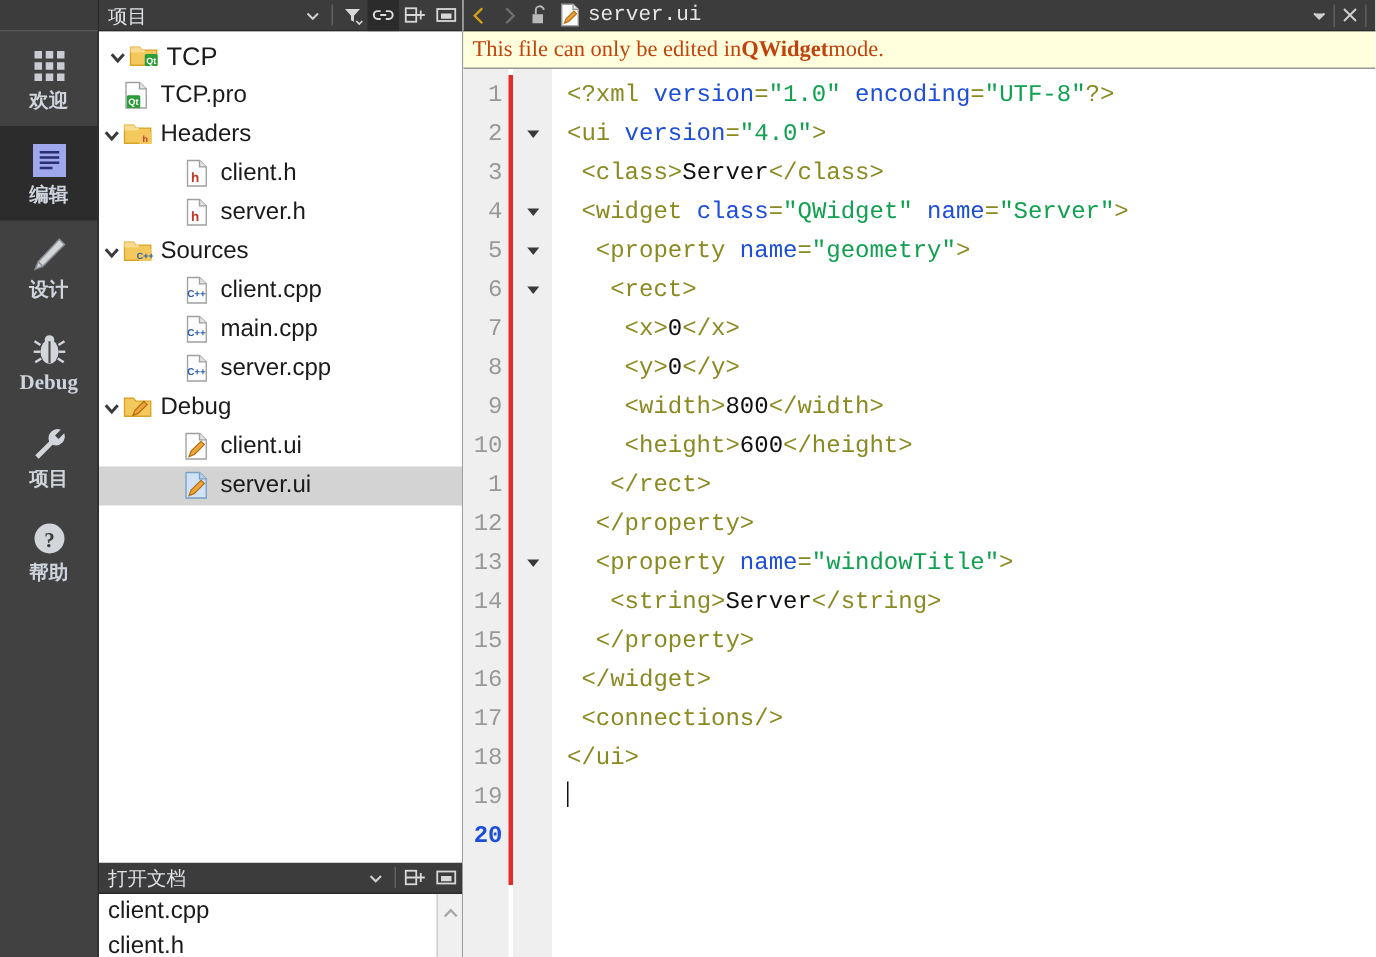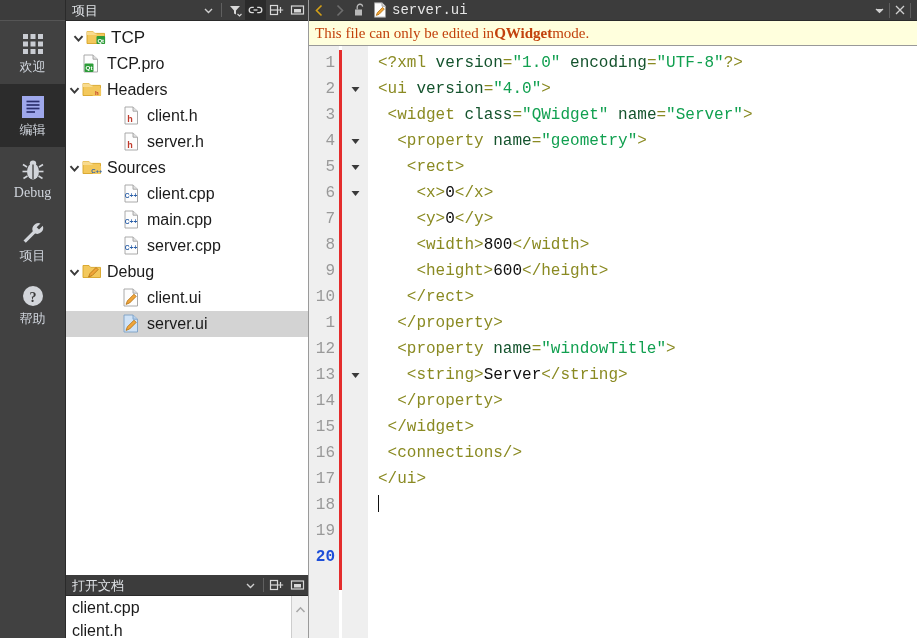--- a/index.html
+++ b/index.html
@@ -23,21 +23,21 @@
   .mode-spacer { height: 21px; background: #3c3c3c; border-bottom: 1px solid #555; }
   .mode-item {
     height: 63px; width: 65px;
     display: flex; flex-direction: column;
     align-items: center; justify-content: center;
     gap: 3px;
     color: #c8ccd4;
     cursor: default;
   }
   .mode-item.selected { background: #2c2c2c; }
-  .mode-label { font-size: 13px; color: #cfd4dc; line-height: 14px; }
+  .mode-label { font-size: 13px; color: #cfd4dc; line-height: 14px; font-weight: bold; }
   .mode-label.latin { font-family: "Liberation Serif", serif; font-size: 14px; }
   .mode-ico { width: 26px; height: 26px; display: block; }
 
   
   .left-panel {
     width: 243px; flex: 0 0 243px;
     height: 638px;
     display: flex; flex-direction: column;
     background: #ffffff;
     border-right: 1px solid #9a9a9a;
@@ -135,21 +135,21 @@
     width: 26px; flex: 0 0 26px; background: #efefef; padding-top: 4px;
   }
   .foldcol .fk { height: 26px; display: flex; align-items: center; justify-content: center; }
   .code-text {
     flex: 1 1 auto; padding-top: 4px; padding-left: 10px;
     font-family: "Liberation Mono", monospace; font-size: 16px;
     color: #111111; overflow: hidden;
   }
   .code-line { height: 26px; line-height: 26px; white-space: pre; }
   .tg { color: #8a8a22; }
-  .at { color: #14532d; }
+  .at { color: #1d4ed8; }
   .av { color: #11a050; }
   .tx { color: #101010; }
   .cursor {
     display: inline-block; width: 1px; height: 17px;
     background: #111; vertical-align: -3px;
   }
 </style>
 </head>
 <body>
 
@@ -182,20 +182,29 @@
               <rect x="2" y="2" width="22" height="22" fill="#9fa8ec"></rect>
               <g stroke="#2b2f6e" stroke-width="1.7">
                 <path d="M6.5 7.5 H19.5"></path>
                 <path d="M6.5 11 H19.5"></path>
                 <path d="M6.5 14.5 H19.5"></path>
                 <path d="M6.5 18 H15"></path>
               </g>
             </svg>
           </span>
           <span class="mode-label">编辑</span>
+        </div>
+        <div class="mode-item">
+          <span>
+            <svg class="mode-ico" viewBox="0 0 26 26">
+              <path d="M19.5 2.5 L23 6 L8.5 20.5 L3.5 22.5 L5.5 17.5 Z" fill="#d2d5da" stroke="#8c9097" stroke-width="1"></path>
+              <path d="M5.5 17.5 L8.5 20.5" stroke="#8c9097" stroke-width="1"></path>
+            </svg>
+          </span>
+          <span class="mode-label">设计</span>
         </div>
         <div class="mode-item">
           <span>
             <svg class="mode-ico" viewBox="0 0 26 26">
               <ellipse cx="13" cy="14.5" rx="6" ry="8" fill="#d2d5da"></ellipse>
               <ellipse cx="13" cy="6.5" rx="3.2" ry="3" fill="#d2d5da"></ellipse>
               <path d="M13 7.5 V22" stroke="#4a4a4a" stroke-width="1.4"></path>
               <g stroke="#d2d5da" stroke-width="1.6">
                 <path d="M7 10 L3 7.5"></path>
                 <path d="M7 14.5 L2.5 14.5"></path>
@@ -552,20 +561,21 @@
           <div class="fk"></div>
           <div class="fk"></div>
           <div class="fk"></div>
           <div class="fk"></div>
           <div class="fk"></div>
           <div class="fk"></div>
         </div>
       <div class="code-text" id="code-text">
           <div class="code-line"><span class="tg">&lt;?xml </span><span class="at">version</span><span class="tg">=</span><span class="av">"1.0"</span><span class="tg"> </span><span class="at">encoding</span><span class="tg">=</span><span class="av">"UTF-8"</span><span class="tg">?&gt;</span></div>
           <div class="code-line"><span class="tg">&lt;ui </span><span class="at">version</span><span class="tg">=</span><span class="av">"4.0"</span><span class="tg">&gt;</span></div>
+          <div class="code-line"> <span class="tg">&lt;class&gt;</span><span class="tx">Server</span><span class="tg">&lt;/class&gt;</span></div>
           <div class="code-line"> <span class="tg">&lt;widget </span><span class="at">class</span><span class="tg">=</span><span class="av">"QWidget"</span><span class="tg"> </span><span class="at">name</span><span class="tg">=</span><span class="av">"Server"</span><span class="tg">&gt;</span></div>
           <div class="code-line">  <span class="tg">&lt;property </span><span class="at">name</span><span class="tg">=</span><span class="av">"geometry"</span><span class="tg">&gt;</span></div>
           <div class="code-line">   <span class="tg">&lt;rect&gt;</span></div>
           <div class="code-line">    <span class="tg">&lt;x&gt;</span><span class="tx">0</span><span class="tg">&lt;/x&gt;</span></div>
           <div class="code-line">    <span class="tg">&lt;y&gt;</span><span class="tx">0</span><span class="tg">&lt;/y&gt;</span></div>
           <div class="code-line">    <span class="tg">&lt;width&gt;</span><span class="tx">800</span><span class="tg">&lt;/width&gt;</span></div>
           <div class="code-line">    <span class="tg">&lt;height&gt;</span><span class="tx">600</span><span class="tg">&lt;/height&gt;</span></div>
           <div class="code-line">   <span class="tg">&lt;/rect&gt;</span></div>
           <div class="code-line">  <span class="tg">&lt;/property&gt;</span></div>
           <div class="code-line">  <span class="tg">&lt;property </span><span class="at">name</span><span class="tg">=</span><span class="av">"windowTitle"</span><span class="tg">&gt;</span></div>

